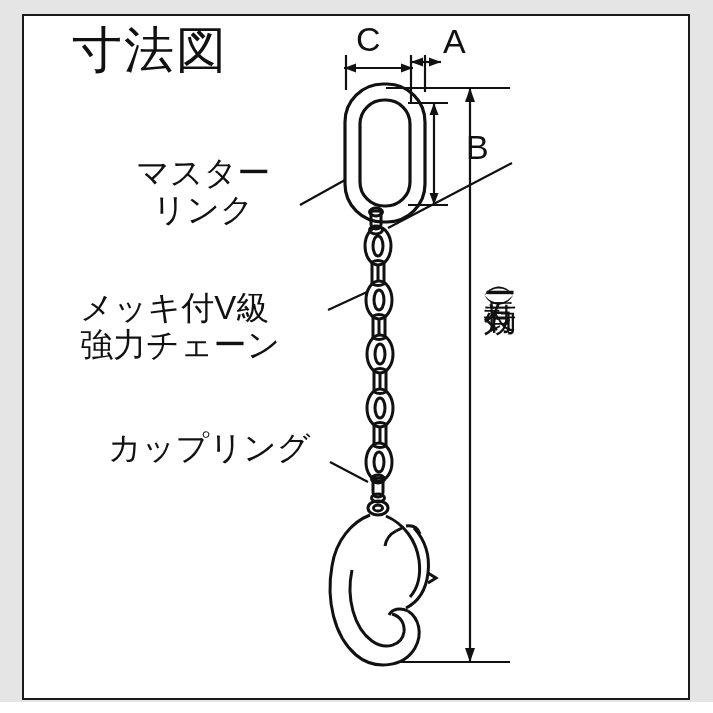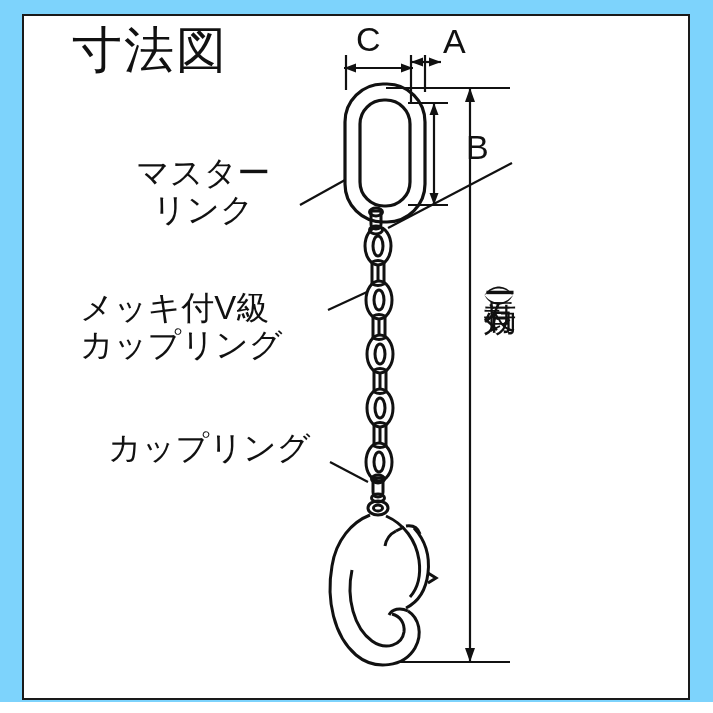--- a/index.html
+++ b/index.html
@@ -10,21 +10,21 @@
   body {
     width: 713px;
     height: 713px;
     font-family: "Liberation Sans", sans-serif;
     overflow: hidden;
   }
   #stage {
     position: relative;
     width: 713px;
     height: 702px;
-    background: #7dd3fc;
+    background: #e5e5e5;
   }
   #frame {
     position: absolute;
     left: 22px;
     top: 14px;
     width: 668px;
     height: 686px;
     border: 2px solid #1a1a1a;
     box-sizing: border-box;
     background: #ffffff;
@@ -237,17 +237,17 @@
 
   <div class="lbl" id="title">寸法図</div>
 
   <div class="lbl" id="dim-c">C</div>
   <div class="lbl" id="dim-a">A</div>
   <div class="lbl" id="dim-b">B</div>
 
   <div class="lbl" id="label-master">マスター
 リンク</div>
   <div class="lbl" id="label-chain">メッキ付V級
-カップリング</div>
+強力チェーン</div>
   <div class="lbl" id="label-cupring-bottom">カップリング</div>
   <div class="lbl" id="label-effective">ー（有効長）</div>
 
 </div>
 
 </body></html>

